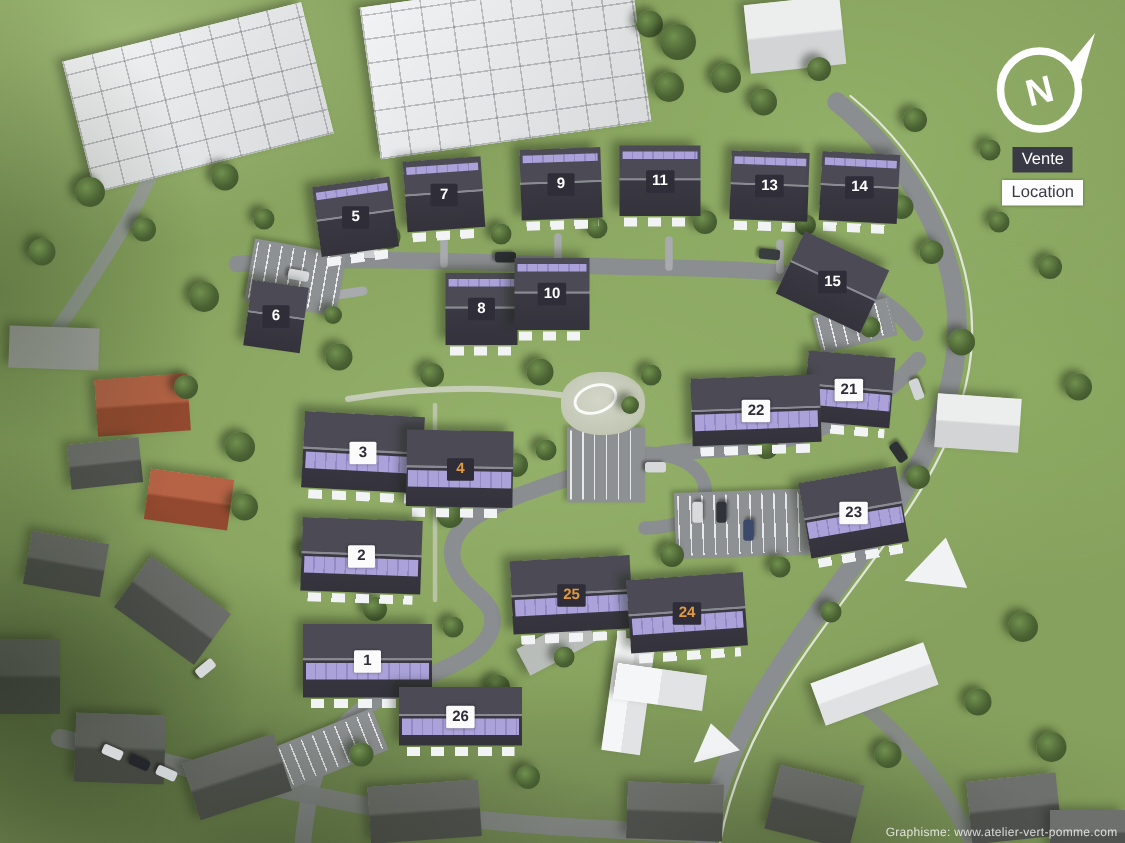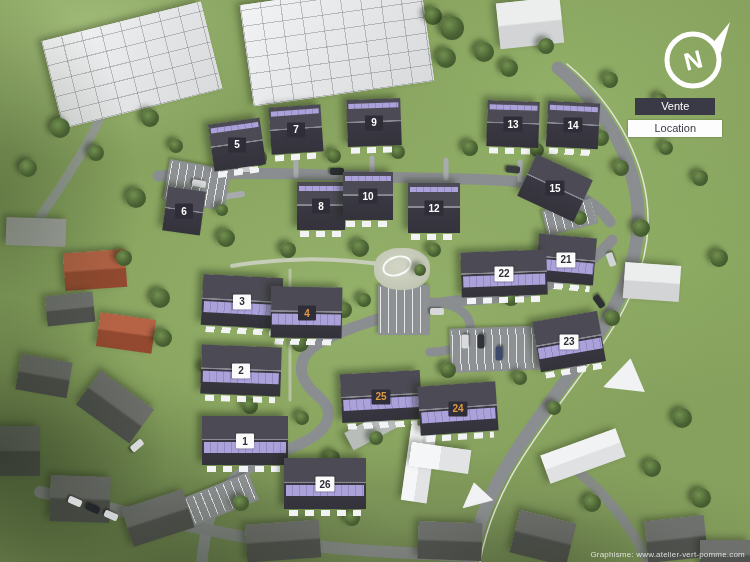--- a/index.html
+++ b/index.html
@@ -51,21 +51,21 @@
   .bld.stripe-thin::before{content:"";position:absolute;left:4%;right:4%;top:4px;height:5px;
     background:repeating-linear-gradient(90deg,#aaa2d9 0 6px,#9289c6 6px 7px);}
   .bld.terrace::after{content:"";position:absolute;left:6%;right:6%;bottom:-7px;height:6px;
     background:repeating-linear-gradient(90deg,#f2f3f4 0 9px, transparent 9px 16px);}
   .chip{position:absolute;left:50%;top:50%;min-width:10px;text-align:center;padding:1px 4px;
     font-size:10px;font-weight:bold;line-height:13px;border-radius:1px;white-space:nowrap;cursor:pointer;}
   .chip-dark{background:#2e2d38;color:#ffffff;}
   .chip-light{background:#fbfbfb;color:#2e2d38;box-shadow:0 0 2px rgba(0,0,0,.35);}
   .chip-reserved{background:#2e2d38;color:#e09a42;}
   .legend{position:absolute;right:28px;top:98px;display:flex;flex-direction:column;align-items:center;gap:5px;z-index:10;}
-  .tag{font-size:11px;line-height:13px;padding:2px 26px;font-weight:normal;}
+  .tag{font-size:11px;line-height:13px;padding:2px 6px;font-weight:normal;}
   .tag-vente{background:#3a3946;color:#ffffff;}
   .tag-location{background:#fdfdfd;color:#3a3946;box-shadow:0 0 2px rgba(0,0,0,.3);}
   .compass{position:absolute;left:656px;top:20px;width:78px;height:76px;z-index:10;}
   .credit{position:absolute;right:5px;bottom:3px;font-size:8px;letter-spacing:.2px;
     color:rgba(255,255,255,.78);z-index:10;}
 </style>
 </head>
 <body>
 
 <div id="scene">
@@ -201,38 +201,38 @@
     <div class="car" style="background: rgb(44, 47, 51); left: 330px; top: 168px;"></div>
     <div class="bld stripe-thin terrace" style="left: 211px; top: 121px; width: 52px; height: 47px; transform: rotate(-8deg);">
       <span class="chip chip-dark" style="transform: translate(-50%, -50%) rotate(8deg);">5</span>
     </div>
     <div class="bld stripe-thin terrace" style="left: 270px; top: 106px; width: 52px; height: 47px; transform: rotate(-4deg);">
       <span class="chip chip-dark" style="transform: translate(-50%, -50%) rotate(4deg);">7</span>
     </div>
     <div class="bld stripe-thin terrace" style="left: 347px; top: 99px; width: 54px; height: 47px; transform: rotate(-2deg);">
       <span class="chip chip-dark" style="transform: translate(-50%, -50%) rotate(2deg);">9</span>
     </div>
+    <div class="bld stripe-thin terrace" style="left: 413px; top: 97px; width: 54px; height: 47px;">
+      <span class="chip chip-dark" style="transform: translate(-50%, -50%) rotate(0deg);">11</span>
+    </div>
     <div class="bld stripe-thin terrace" style="left: 487px; top: 101px; width: 52px; height: 46px; transform: rotate(2deg);">
       <span class="chip chip-dark" style="transform: translate(-50%, -50%) rotate(-2deg);">13</span>
     </div>
     <div class="bld stripe-thin terrace" style="left: 547px; top: 102px; width: 52px; height: 46px; transform: rotate(3deg);">
       <span class="chip chip-dark" style="transform: translate(-50%, -50%) rotate(-3deg);">14</span>
     </div>
     <div class="bld stripe-none" style="left: 165px; top: 189px; width: 38px; height: 44px; transform: rotate(8deg);">
       <span class="chip chip-dark" style="transform: translate(-50%, -50%) rotate(-8deg);">6</span>
     </div>
     <div class="bld stripe-thin terrace" style="left: 297px; top: 182px; width: 48px; height: 48px;">
       <span class="chip chip-dark" style="transform: translate(-50%, -50%) rotate(0deg);">8</span>
     </div>
     <div class="bld stripe-thin terrace" style="left: 343px; top: 172px; width: 50px; height: 48px;">
       <span class="chip chip-dark" style="transform: translate(-50%, -50%) rotate(0deg);">10</span>
     </div>
-    <div class="bld stripe-thin terrace" style="left: 408px; top: 183px; width: 52px; height: 50px;">
-      <span class="chip chip-dark" style="transform: translate(-50%, -50%) rotate(0deg);">12</span>
-    </div>
     <div class="bld stripe-none" style="left: 524px; top: 165px; width: 62px; height: 46px; transform: rotate(25deg);">
       <span class="chip chip-dark" style="transform: translate(-50%, -50%) rotate(-25deg);">15</span>
     </div>
     <div class="bld stripe-thick terrace" style="left: 537px; top: 236px; width: 58px; height: 47px; transform: rotate(5deg);">
       <span class="chip chip-light" style="transform: translate(-50%, -50%) rotate(-5deg);">21</span>
     </div>
     <div class="bld stripe-thick terrace" style="left: 461px; top: 251px; width: 86px; height: 45px; transform: rotate(-2deg);">
       <span class="chip chip-light" style="transform: translate(-50%, -50%) rotate(2deg);">22</span>
     </div>
     <div class="bld stripe-thick terrace" style="left: 202px; top: 276px; width: 80px; height: 51px; transform: rotate(3deg);">
@@ -249,16 +249,16 @@
     </div>
     <div class="bld stripe-thick terrace" style="left: 341px; top: 372px; width: 80px; height: 49px; transform: rotate(-3deg);">
       <span class="chip chip-reserved" style="transform: translate(-50%, -50%) rotate(3deg);">25</span>
     </div>
     <div class="bld stripe-thick terrace" style="left: 419px; top: 384px; width: 78px; height: 49px; transform: rotate(-4deg);">
       <span class="chip chip-reserved" style="transform: translate(-50%, -50%) rotate(4deg);">24</span>
     </div>
     <div class="bld stripe-thick terrace" style="left: 202px; top: 416px; width: 86px; height: 49px;">
       <span class="chip chip-light" style="transform: translate(-50%, -50%) rotate(0deg);">1</span>
     </div>
-    <div class="bld stripe-thick terrace" style="left: 284px; top: 458px; width: 82px; height: 51px;">
+    <div class="bld stripe-thick terrace" style="left: 266px; top: 458px; width: 82px; height: 39px;">
       <span class="chip chip-light" style="transform: translate(-50%, -50%) rotate(0deg);">26</span>
     </div>
   </div>
 
 </body></html>

